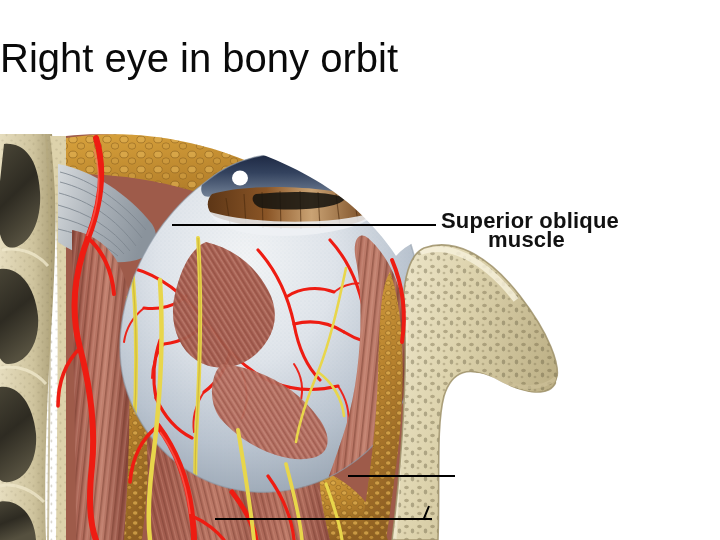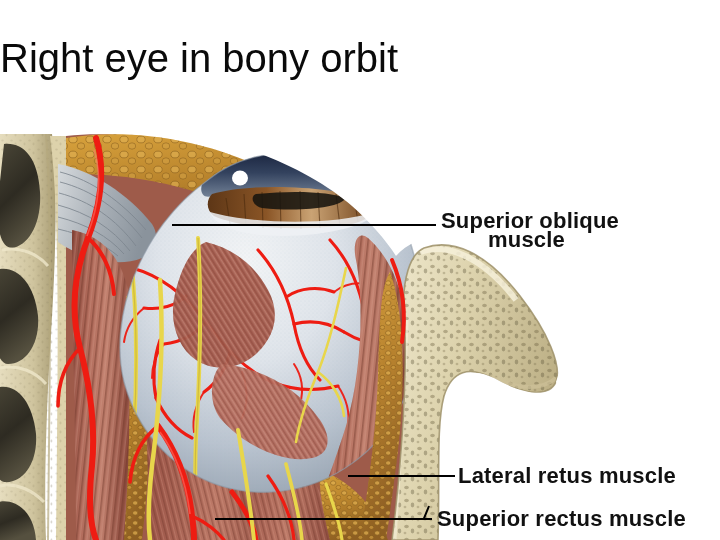--- a/index.html
+++ b/index.html
@@ -393,16 +393,14 @@
   </svg>
   </div>
 
   <div class="leader" id="lead-so"></div>
   <div class="leader" id="lead-lat"></div>
   <div class="leader" id="lead-sup"></div>
   <div id="lead-sup-tick"></div>
 
   <div class="lbl" id="lbl-so-1">Superior oblique</div>
   <div class="lbl" id="lbl-so-2">muscle</div>
-  <div class="lbl" id="lbl-lat">Lateral retus muscle</div>
-  <div class="lbl" id="lbl-sup">Superior rectus muscle</div>
 
 </div>
 
 </body></html>

